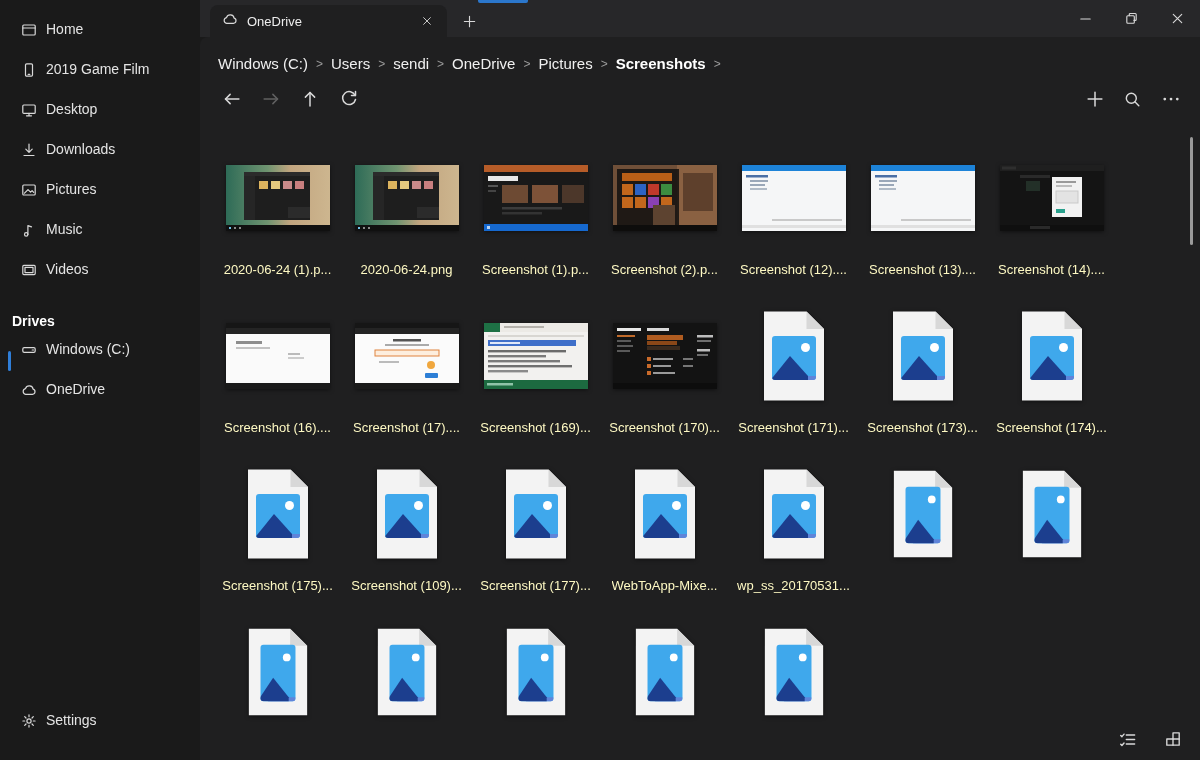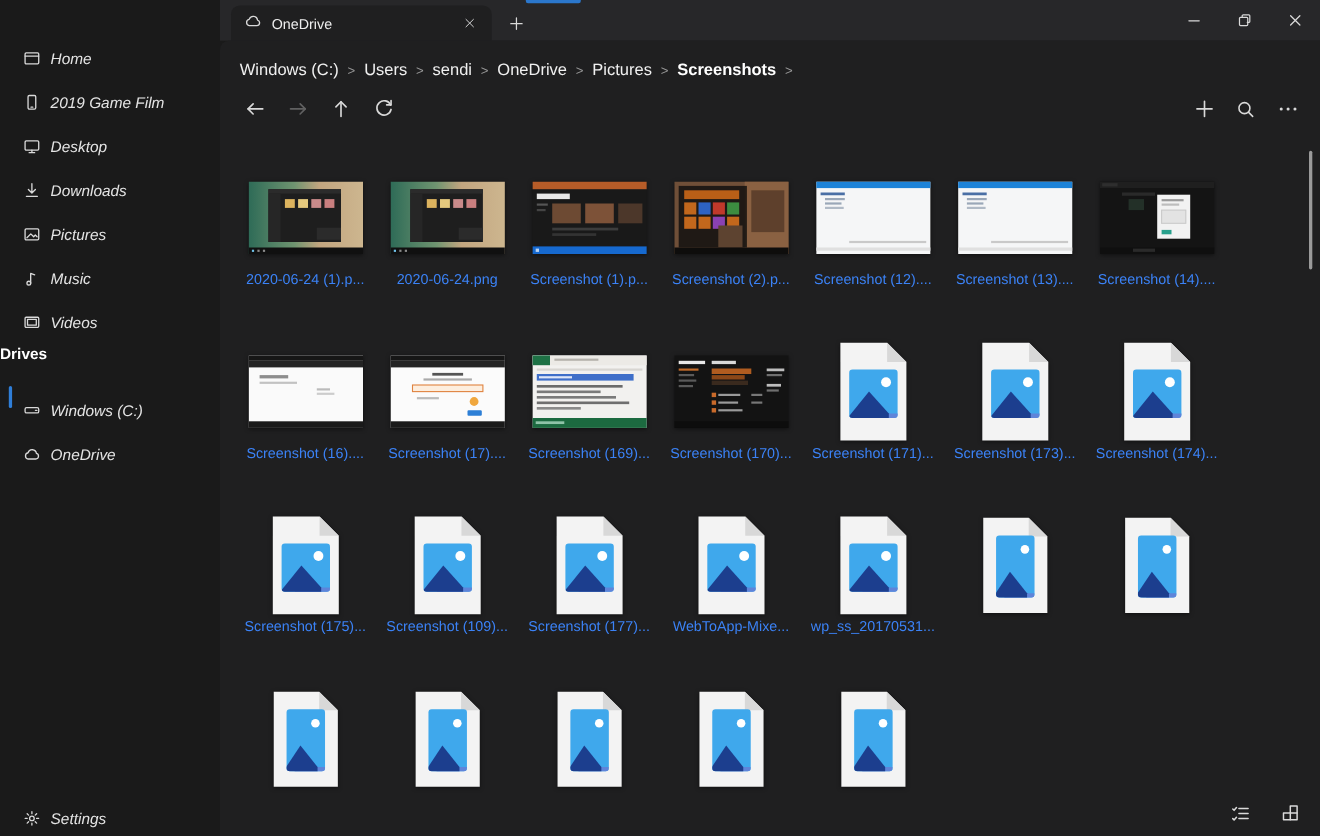--- a/index.html
+++ b/index.html
@@ -1,24 +1,24 @@
 <!DOCTYPE html>
 <html><head>
 <meta charset="utf-8">
 <style>
   html,body{margin:0;padding:0;background:#000;}
   .app{position:relative;width:1200px;height:760px;background:#1a1a1a;overflow:hidden;
        font-family:"Liberation Sans",sans-serif;color:#e8e8e8;-webkit-font-smoothing:antialiased;}
   
   .sidebar{position:absolute;left:0;top:0;width:200px;height:760px;background:#1a1a1a;}
   .side-list{position:absolute;left:0;top:21px;width:200px;}
-  .side-item{position:relative;height:40px;display:flex;align-items:flex-end;padding-left:20px;cursor:default;font-style:italic;}
+  .side-item{position:relative;height:40px;display:flex;align-items:flex-start;padding-left:20px;cursor:default;}
   .side-item .icn{width:17px;height:17px;display:flex;align-items:center;justify-content:center;flex:none;}
   .side-item .lbl{margin-left:9px;font-size:14px;color:#e4e4e4;white-space:nowrap;}
-  .side-header{height:40px;display:flex;align-items:center;padding-left:0;font-size:14px;font-weight:700;color:#fff;}
+  .side-header{height:40px;display:flex;align-items:center;padding-left:12px;font-size:14px;font-weight:700;color:#fff;}
   .sel-pill{position:absolute;left:8px;top:10px;width:3px;height:20px;border-radius:2px;}
   .side-settings{position:absolute;left:0;bottom:8px;width:200px;}
   
   .main{position:absolute;left:200px;top:0;width:1000px;height:760px;background:#1a1a1a;}
   .tabbar{position:absolute;left:0;top:0;width:1000px;height:37px;background:#272729;}
   .accent-strip{position:absolute;left:278px;top:0;width:50px;height:3px;border-radius:0 0 2px 2px;}
   .tab{position:absolute;left:10px;top:5px;width:237px;height:32px;background:#1f1f20;
        border-radius:8px 8px 0 0;display:flex;align-items:center;padding:0 8px 0 12px;box-sizing:border-box;}
   .tab .tab-title{flex:1;margin-left:9px;font-size:13px;color:#ededed;white-space:nowrap;}
   .icon-btn{display:flex;align-items:center;justify-content:center;background:none;border:none;padding:0;cursor:default;}
@@ -35,21 +35,21 @@
   
   .navrow-left{position:absolute;left:20px;top:48px;display:flex;gap:16px;}
   .navrow-right{position:absolute;right:18px;top:48px;display:flex;gap:15px;}
   .nav-btn{width:23px;height:28px;}
   .nav-btn.dim{opacity:.35;}
   
   .grid{position:absolute;left:13px;top:105px;width:974px;display:flex;flex-wrap:wrap;align-content:flex-start;}
   .cell{width:129px;height:158px;display:flex;flex-direction:column;align-items:center;}
   .thumb-box{margin-top:8px;width:122px;height:96px;display:flex;align-items:center;justify-content:center;}
   .thumb-box svg{filter:drop-shadow(0 1px 2px rgba(0,0,0,.5));}
-  .file-label{margin-top:0;font-size:13px;color:#3b82f6;max-width:126px;white-space:nowrap;overflow:hidden;text-align:right;}
+  .file-label{margin-top:16px;font-size:13px;color:#fef9c3;max-width:126px;white-space:nowrap;overflow:hidden;text-align:right;}
   
   .statusbar{position:absolute;right:12px;bottom:6px;display:flex;gap:16px;}
   .statusbar .icon-btn{width:30px;height:30px;}
   
   .vscroll{position:absolute;left:990px;top:100px;width:3px;height:108px;border-radius:2px;background:#9a9a9a;}
 </style>
 </head>
 <body>
 
 <div class="app">

